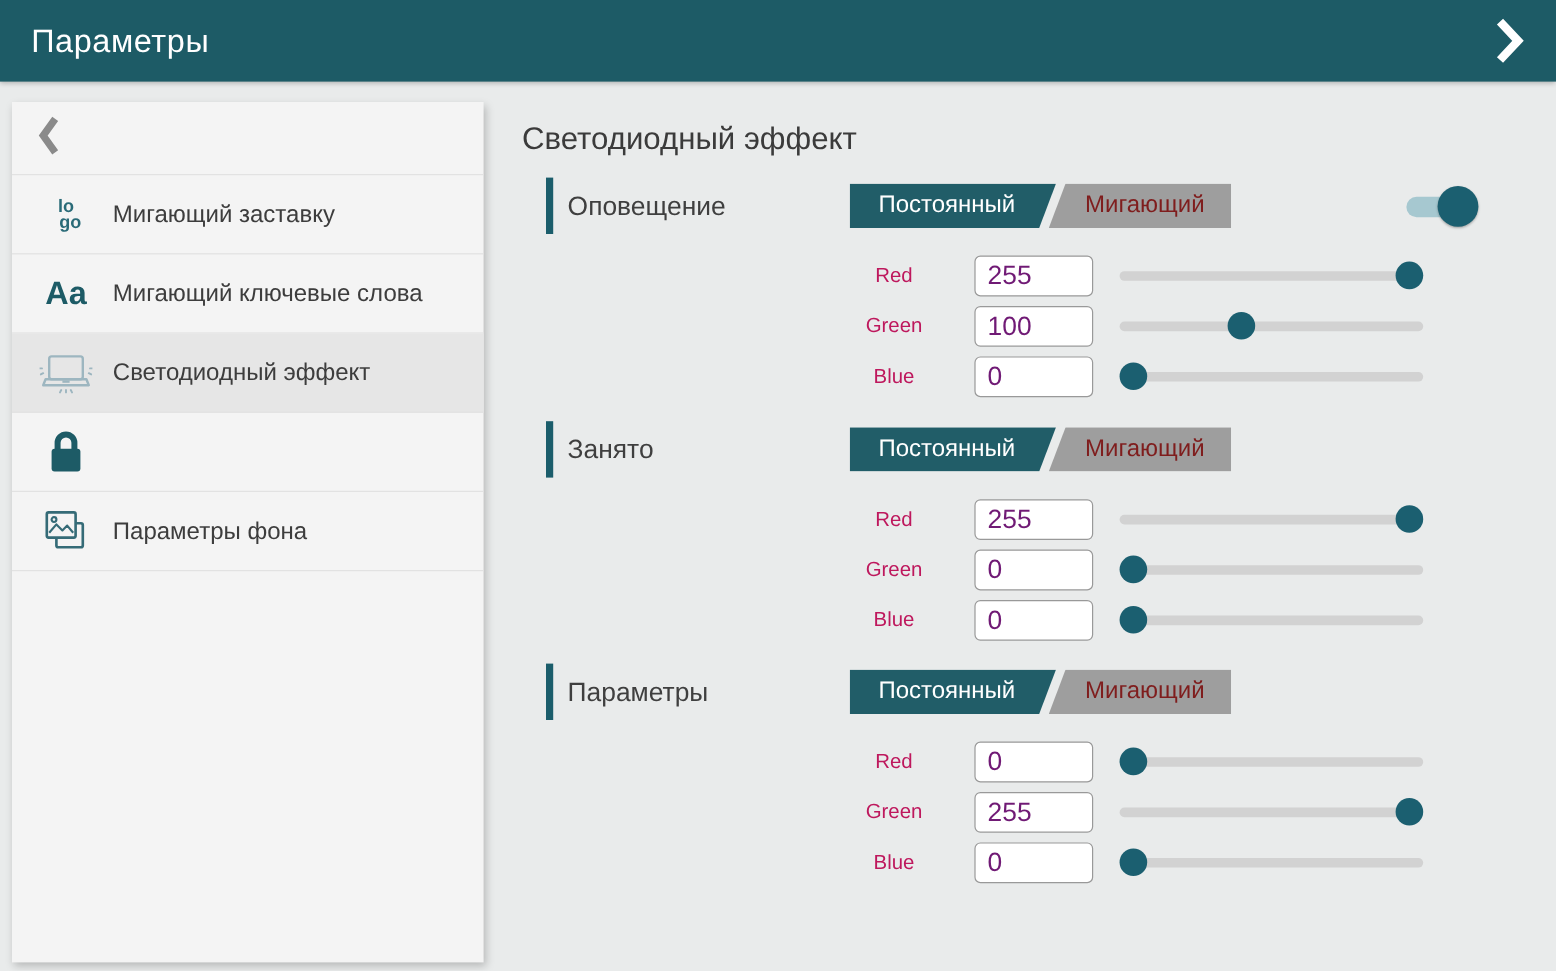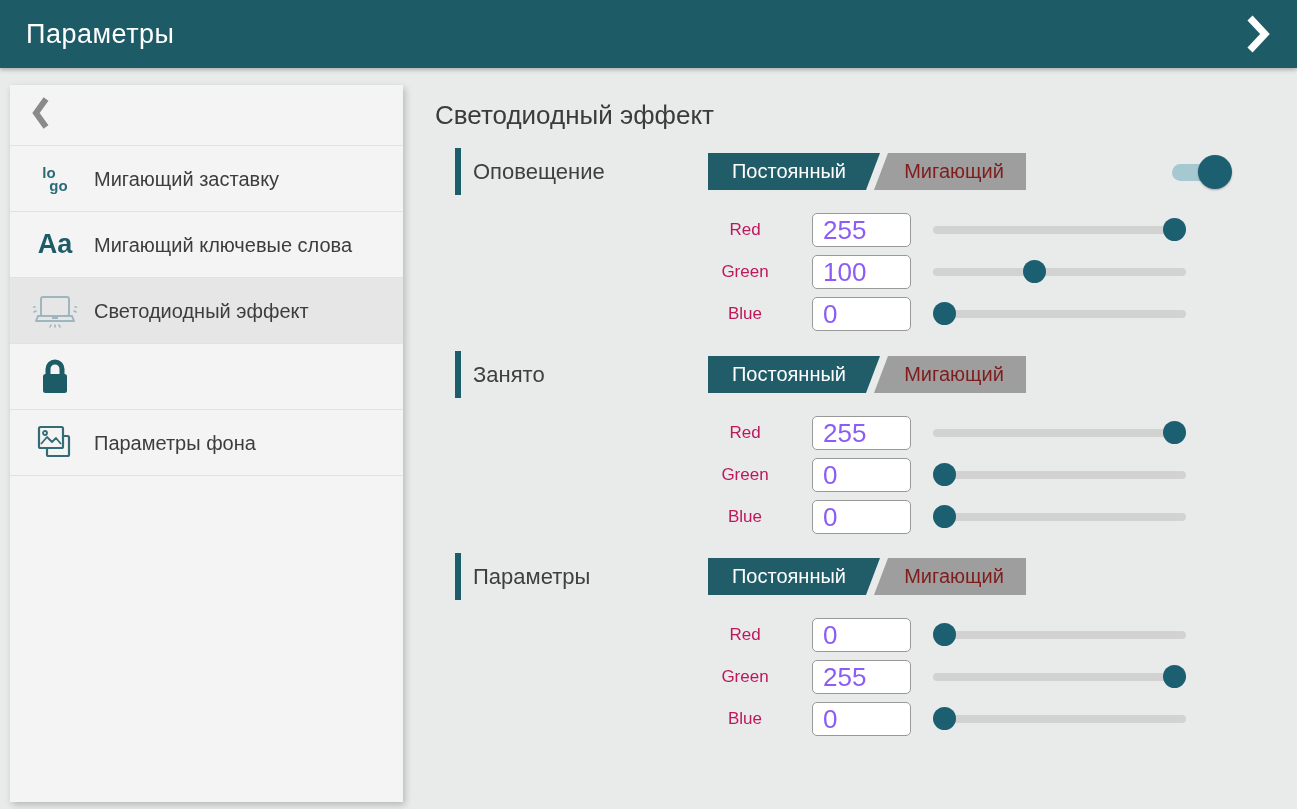--- a/index.html
+++ b/index.html
@@ -40,21 +40,21 @@
     display:flex; align-items:center;
     padding:10px 14px 10px 22px;
     border-bottom:1px solid #e2e2e2;
     min-height:66px;
     cursor:pointer;
   }
   .sb-item.selected { background:#e6e6e6; }
   .sb-icon { width:46px; min-width:46px; display:flex; align-items:center; justify-content:center; margin-right:16px; }
   .sb-label { font-size:20px; color:#3d3d3d; line-height:26px; max-width:290px; }
 
-  .logo-ic { color:#2a6b78; font-size:15px; font-weight:bold; line-height:13px; text-align:left; }
+  .logo-ic { color:#2a6b78; font-size:15px; font-weight:bold; line-height:13px; text-align:center; }
   .logo-ic .l2 { display:block; margin-left:7px; }
   .aa-ic { color:#1d5b66; font-size:27px; font-weight:bold; line-height:27px; }
 
   
   .main-title {
     position:absolute; left:435px; top:100px;
     font-size:26px; color:#3b3b3b; font-weight:400;
   }
   .section { position:absolute; left:455px; width:780px; }
   .sec-head { position:relative; height:47px; display:flex; align-items:center; }
@@ -92,21 +92,21 @@
   
   .ch-row { position:relative; height:34px; margin-bottom:8px; }
   .ch-label {
     position:absolute; left:245px; width:90px; top:7px;
     text-align:center; font-size:17px; color:#be185d;
   }
   .ch-input {
     position:absolute; left:357px; top:0; width:99px; height:34px;
     border:1px solid #999999; border-radius:5px; background:#ffffff;
     font-family:"Liberation Sans", sans-serif;
-    font-size:26px; color:#8b5cf6; padding-left:10px; outline:none;
+    font-size:22px; color:#701a75; padding-left:10px; outline:none;
   }
   .slider { position:absolute; left:478px; top:5px; width:253px; height:24px; cursor:pointer; }
   .slider-track {
     position:absolute; left:0; top:8px; width:253px; height:8px;
     background:#d2d2d2; border-radius:4px;
   }
   .slider-knob {
     position:absolute; top:0; width:23px; height:23px;
     border-radius:50%; background:#1b5f70;
   }

